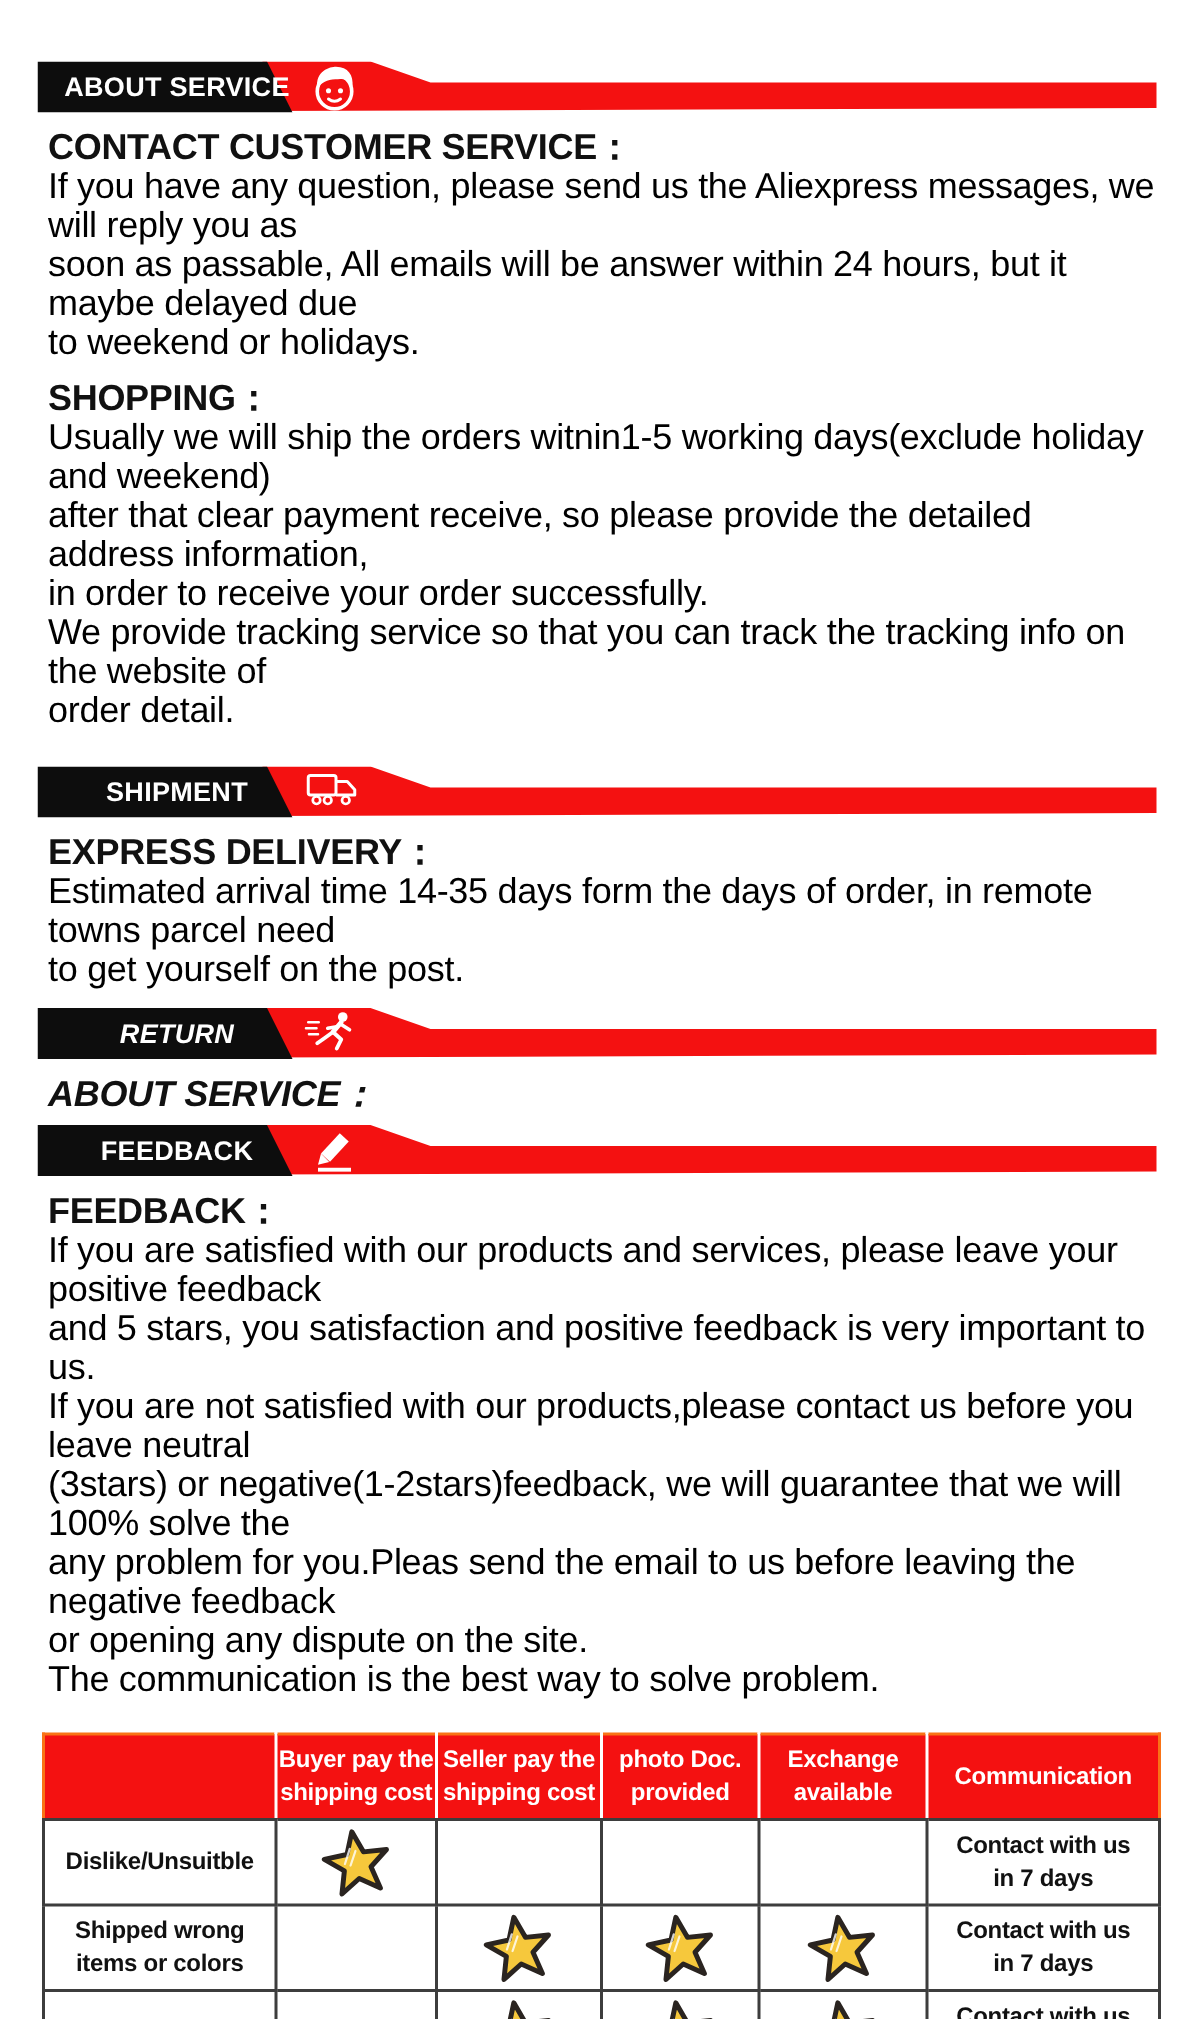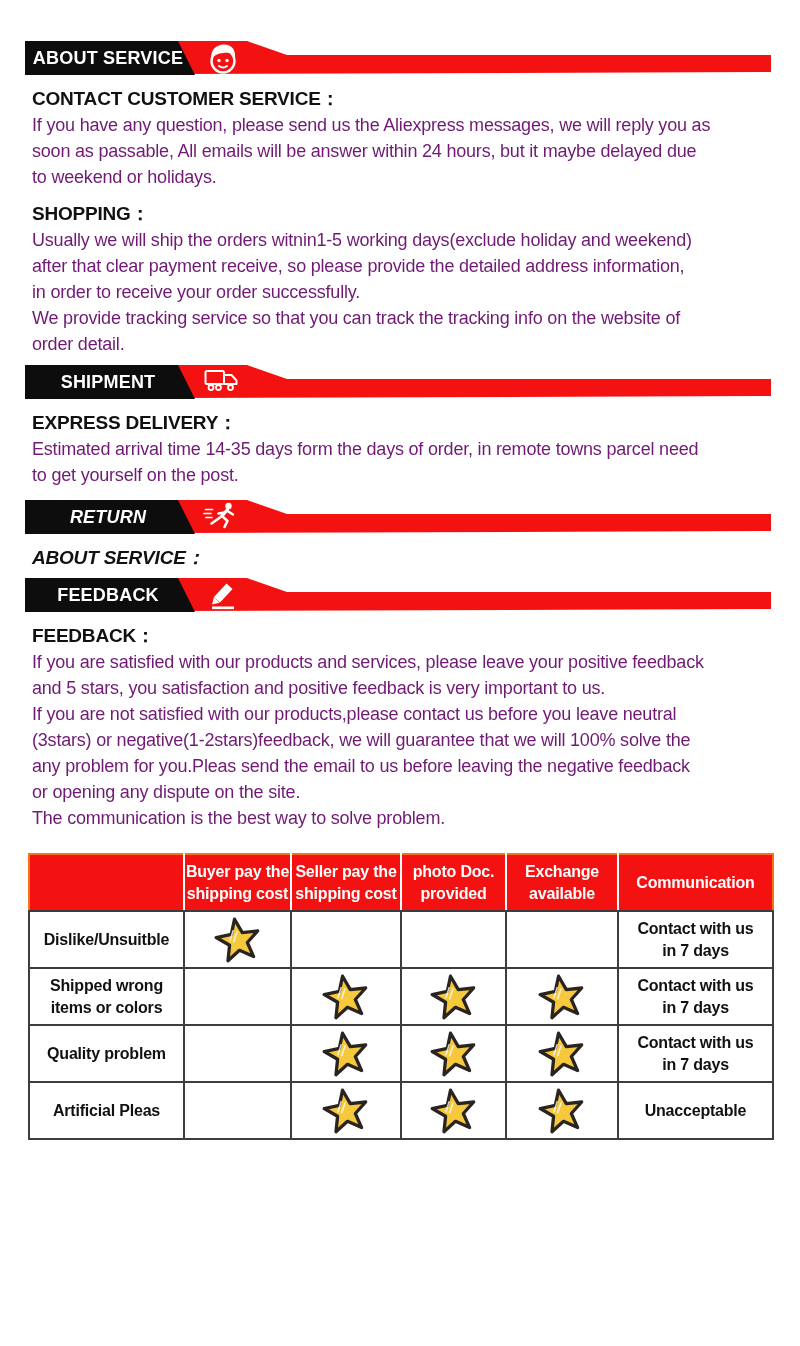--- a/index.html
+++ b/index.html
@@ -10,40 +10,40 @@
     color:#1b1b1b;
     overflow:hidden;
   }
   .page { position:relative; width:800px; height:1346px; background:#fff; }
   .content { width:750px; margin:0 auto 0 25px; }
 
   
   .sec-banner { position:relative; height:34px; width:750px; }
   .sec-banner svg.banner-shape { position:absolute; left:0; top:0; display:block; }
   .banner-title {
-    position:absolute; left:0; top:0; width:166px; height:34px;
+    position:absolute; left:10px; top:0; width:166px; height:34px;
     display:flex; align-items:center; justify-content:center;
     color:#fff; font-weight:bold; font-size:18px; letter-spacing:0.2px;
     z-index:2; white-space:nowrap;
   }
   .banner-icon { position:absolute; left:176px; top:-3px; width:44px; height:40px; z-index:3; }
   .banner-icon svg { display:block; }
 
   
   .sec-heading {
-    font-weight:bold; font-size:19px; letter-spacing:-0.2px;
+    font-weight:bold; font-size:24px; letter-spacing:-0.2px;
     color:#111; padding-left:7px; margin:12px 0 2px 0; line-height:23px;
   }
   .sec-body {
-    font-size:18px; line-height:26px; letter-spacing:-0.2px;
-    padding-left:7px; white-space:pre-line; color:#701a75; width:748px;
+    font-size:24px; line-height:26px; letter-spacing:-0.2px;
+    padding-left:7px; white-space:pre-line; color:#000000; width:748px;
   }
   #sec-about  { margin-top:41px; }
   #sec-shop   { margin-top:8px;  }
-  #sec-ship   { margin-top:8px; }
+  #sec-ship   { margin-top:24px; }
   #sec-return { margin-top:12px;font-style:italic; }
   #sec-feed   { margin-top:9px;  }
 
   
   .policy-table-wrap { margin:22px 0 0 3px; }
   table.policy {
     border-collapse:collapse; table-layout:fixed; width:744px;
     border:2px solid #f97316;
   }
   table.policy th {

